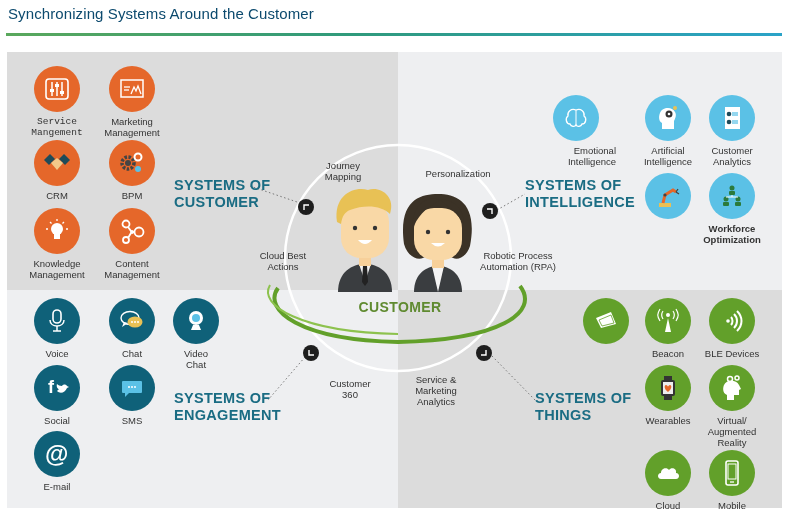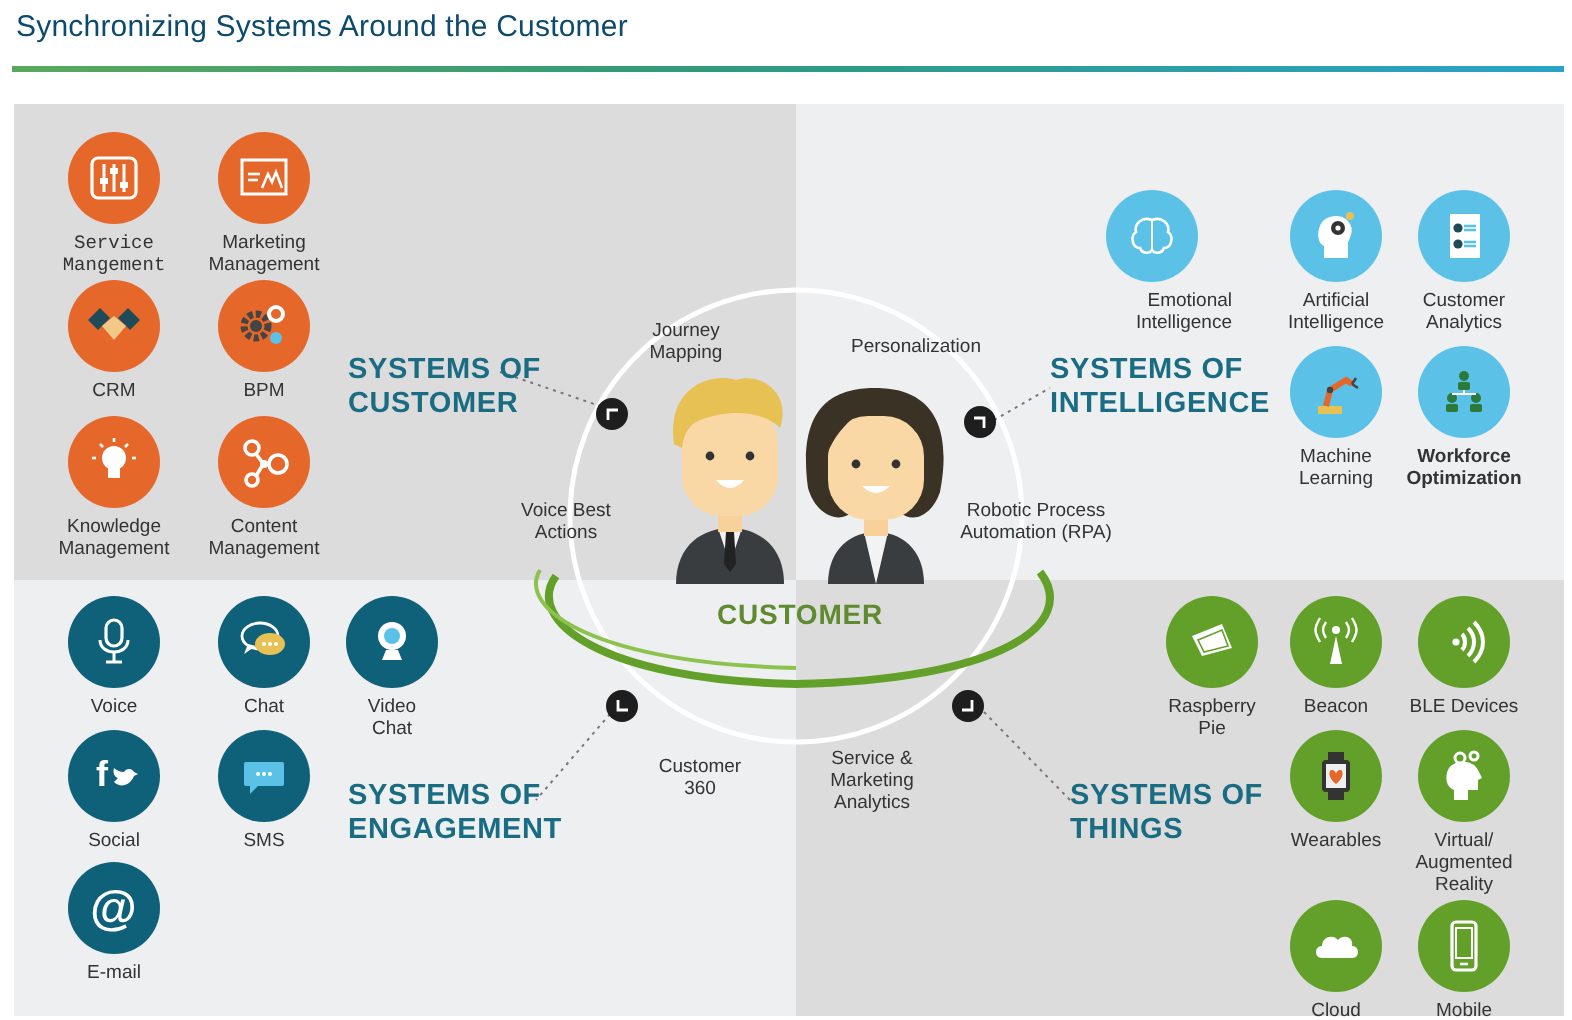--- a/index.html
+++ b/index.html
@@ -71,21 +71,21 @@
 </div>
 
 <div class="small" style="left:313px;top:160px;width:60px;">
   <div>Journey</div>
   <div>Mapping</div>
 </div>
 <div class="small" style="left:416px;top:168px;width:84px;">
   <div>Personalization</div>
 </div>
 <div class="small" style="left:250px;top:250px;width:66px;">
-  <div>Voice Best</div>
+  <div>Cloud Best</div>
   <div>Actions</div>
 </div>
 <div class="small" style="left:472px;top:250px;width:92px;">
   <div>Robotic Process</div>
   <div>Automation (RPA)</div>
 </div>
 <div class="small" style="left:320px;top:378px;width:60px;">
   <div>Customer</div>
   <div>360</div>
 </div>
@@ -284,24 +284,20 @@
 </div>
 <div class="item" style="left:628px;top:173px;">
   <div class="circ blue">
     <svg viewBox="0 0 30 30">
         <rect x="6" y="22" width="12" height="4" fill="#e8c155"></rect>
         <path d="M10 22 L12 14 L20 9 L23 11" fill="none" stroke="#e5672a" stroke-width="3"></path>
         <circle cx="12" cy="14" r="1.6" fill="#444"></circle>
         <path d="M23 11 L26 13 M23 11 L25 8" stroke="#444" stroke-width="1.3"></path>
       </svg>
   </div>
-  <div class="lbl">
-      <div>Machine</div>
-      <div>Learning</div>
-    </div>
 </div>
 <div class="item" style="left:692px;top:173px;font-weight:bold;">
   <div class="circ blue">
     <svg viewBox="0 0 30 30">
         <g fill="#2b7a3c">
           <circle cx="15" cy="7" r="2.5"></circle>
           <rect x="12" y="10" width="6" height="4" rx="1"></rect>
           <circle cx="9" cy="18" r="2.5"></circle>
           <rect x="6" y="21" width="6" height="4" rx="1"></rect>
           <circle cx="21" cy="18" r="2.5"></circle>
@@ -393,24 +389,20 @@
     </div>
 </div>
 
 <div class="item" style="left:566px;top:298px;">
   <div class="circ green">
     <svg viewBox="0 0 30 30">
         <path d="M5 12 L20 6 L25 18 L10 22 Z" fill="#fff"></path>
         <path d="M8 14 L20 9 L23 17 L11 20 Z" fill="none" stroke="#62a02a" stroke-width="0.8"></path>
       </svg>
   </div>
-  <div class="lbl">
-      <div>Raspberry</div>
-      <div>Pie</div>
-    </div>
 </div>
 <div class="item" style="left:628px;top:298px;">
   <div class="circ green">
     <svg viewBox="0 0 30 30">
         <path d="M12 26 L15 12 L18 26 Z" fill="#fff"></path>
         <circle cx="15" cy="9" r="2" fill="#fff"></circle>
         <path d="M10 5 C8 8, 8 10, 10 13 M20 5 C22 8, 22 10, 20 13 M7 3 C4 8, 4 10, 7 15 M23 3 C26 8, 26 10, 23 15" fill="none" stroke="#fff" stroke-width="1.2"></path>
       </svg>
   </div>
   <div class="lbl">

